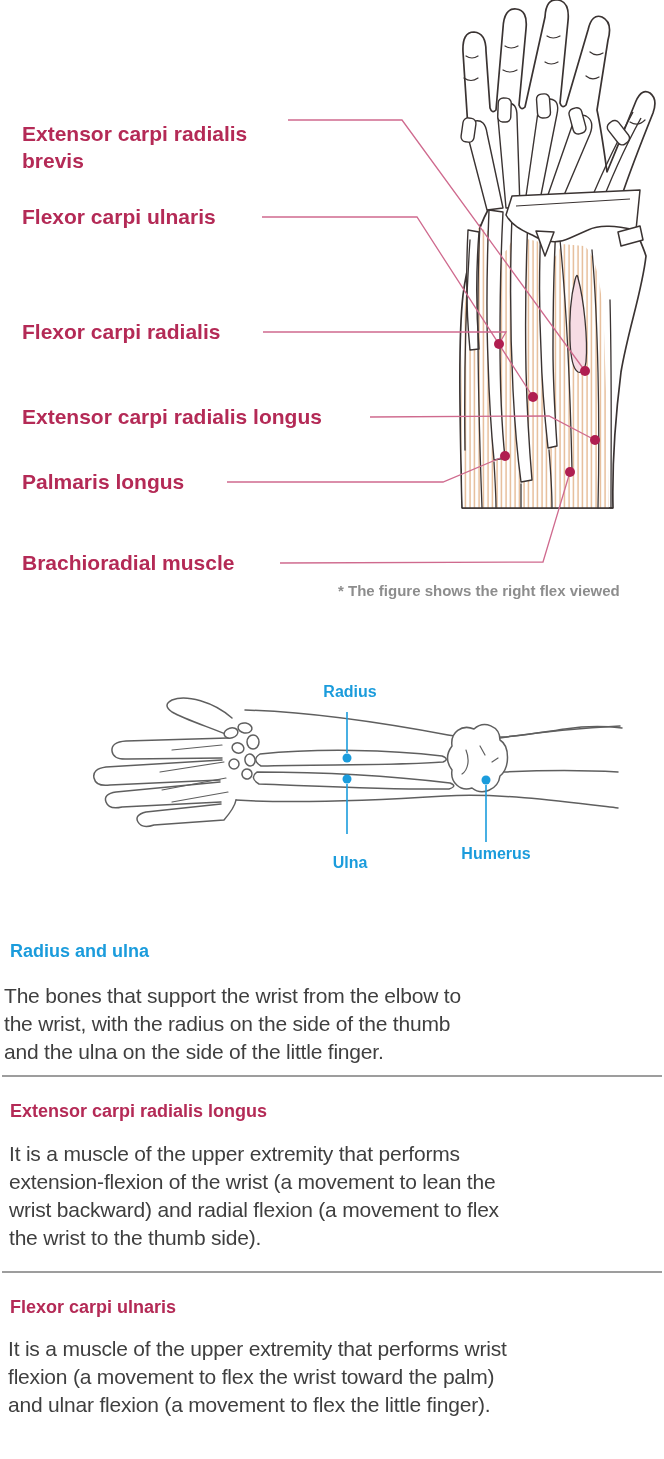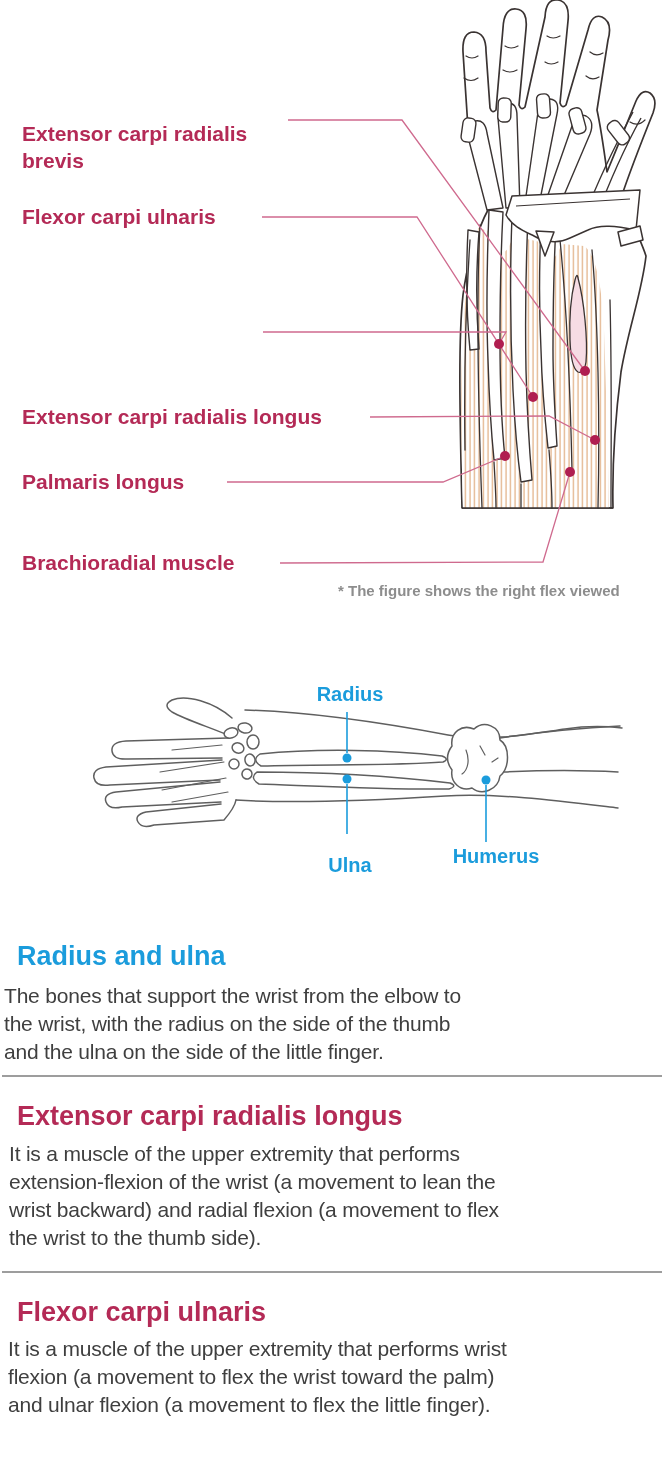--- a/index.html
+++ b/index.html
@@ -1,26 +1,26 @@
 <!DOCTYPE html>
 <html><head>
 <meta charset="utf-8">
 <style>
   html,body{margin:0;padding:0;background:#fff;}
   #page{position:relative;width:664px;height:1459px;background:#fff;overflow:hidden;
         font-family:"Liberation Sans","DejaVu Sans",sans-serif;}
   svg{position:absolute;left:0;}
   .mlabel{position:absolute;left:22px;width:280px;color:#b42a56;font-size:21px;
           font-weight:700;line-height:27px;}
-  .blabel{position:absolute;transform:translateX(-50%);color:#1b9cdc;font-size:20px;
+  .blabel{position:absolute;transform:translateX(-50%);color:#1b9cdc;font-size:16px;
           font-weight:700;white-space:nowrap;}
   .note{position:absolute;left:338px;top:581px;color:#8d8d8d;font-size:15px;
         font-weight:600;line-height:19px;}
   .note .l2{margin-left:13px;}
-  .sec-head{position:absolute;left:17px;font-size:27px;font-weight:700;white-space:nowrap;}
+  .sec-head{position:absolute;left:10px;font-size:18px;font-weight:700;white-space:nowrap;}
   .sec-head.blue{color:#1b9cdc;}
   .sec-head.crimson{color:#b42a56;}
   .sec-body{position:absolute;color:#3f3f3f;font-size:21px;line-height:28px;
             white-space:pre;letter-spacing:-0.2px;}
   .divider{position:absolute;left:2px;width:660px;border-top:2px solid #9d9d9d;height:0;}
 </style>
 </head>
 <body>
 
 <div id="page">
@@ -124,20 +124,21 @@
       <circle cx="533" cy="397" r="5"></circle>
       <circle cx="499" cy="344" r="5"></circle>
       <circle cx="595" cy="440" r="5"></circle>
       <circle cx="505" cy="456" r="5"></circle>
       <circle cx="570" cy="472" r="5"></circle>
     </g>
   </svg>
 
   <div class="mlabel" style="top:120px;">Extensor carpi radialis brevis</div>
   <div class="mlabel" style="top:203px;">Flexor carpi ulnaris</div>
+  <div class="mlabel" style="top:318px;">Flexor carpi radialis</div>
   <div class="mlabel" style="top:403px;width:340px;">Extensor carpi radialis longus</div>
   <div class="mlabel" style="top:549px;">Brachioradial muscle</div>
   <div class="mlabel" style="top:468px;">Palmaris longus</div>
 
   <div class="note">
     <div>* The figure shows the right flex viewed</div>
   </div>
 
   <svg style="top:650px;" width="664" height="260" viewBox="0 0 664 260">
     <g stroke="#5f5f5f" stroke-width="1.5" fill="#ffffff" stroke-linejoin="round" stroke-linecap="round">

